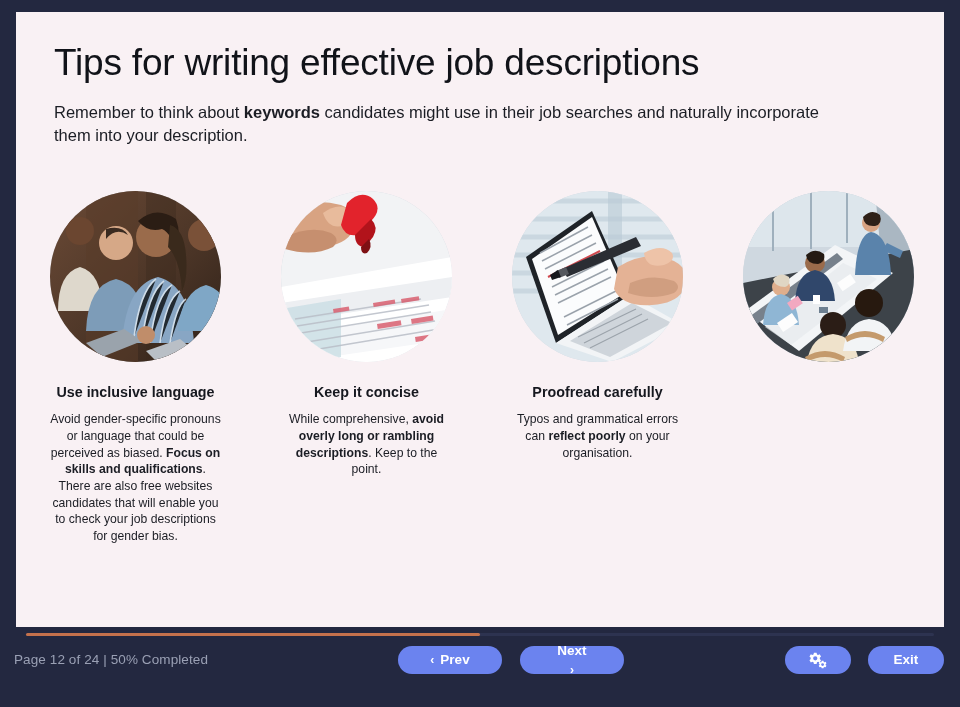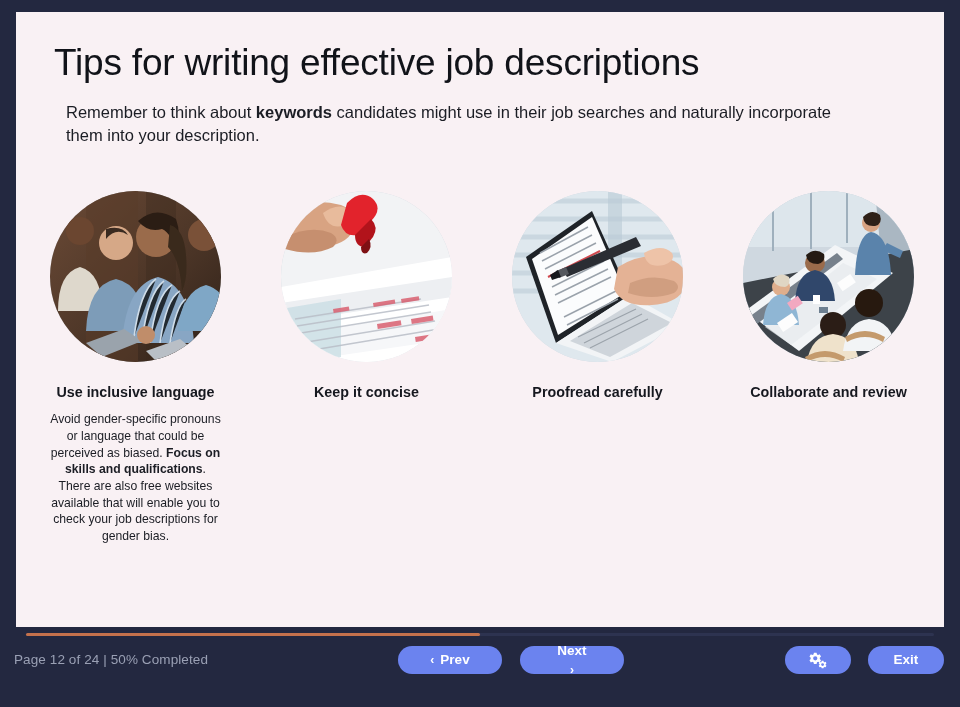--- a/index.html
+++ b/index.html
@@ -48,21 +48,21 @@
     margin: 0 0 16px 0;
     white-space: nowrap;
   }
 
   .slide-subtitle {
     font-size: 16.5px;
     font-weight: 400;
     color: #1b1d24;
     line-height: 1.42;
     max-width: 790px;
-    margin: 12px;
+    margin: 0;
   }
   .slide-subtitle b { font-weight: 700; }
 
   
   .cards {
     display: flex;
     justify-content: flex-start;
     gap: 60px;
     padding: 0 34px;
     margin-top: 44px;
@@ -239,21 +239,21 @@
 
             <circle cx="154" cy="44" r="16" fill="#7a5138"></circle>
             <path d="M128 140 q4-40 28-46 q24 6 26 46 z" fill="#7fa7c6"></path>
 
             <path d="M36 152 l38-14 l18 12 l-40 16 z" fill="#9aa3ac"></path>
             <path d="M96 160 l34-12 l10 8 l-34 14 z" fill="#b9bfc6"></path>
             <circle cx="96" cy="144" r="9" fill="#c08d6a"></circle>
           </svg>
         </div>
         <div class="card-heading">Use inclusive language</div>
-        <div class="card-body"><span>Avoid gender-specific pronouns or language that could be perceived as biased. </span><b>Focus on skills and qualifications</b><span>. There are also free websites available that will enable you to check your job descriptions for gender bias.</span></div>
+        <div class="card-body"><span>Avoid gender-specific pronouns or language that could be perceived as biased. </span><b>Focus on skills and qualifications</b><span>. There are also free websites candidates that will enable you to check your job descriptions for gender bias.</span></div>
       </div>
 
       <div class="card">
         <div class="card-figure">
           <svg viewBox="0 0 171 171" preserveAspectRatio="xMidYMid slice" aria-hidden="true">
             <rect width="171" height="171" fill="#f2f3f5"></rect>
             <path d="M0 96 l171-30 v105 H0 z" fill="#ffffff"></path>
             <path d="M0 112 l171-26 v20 l-171 26 z" fill="#edeff2"></path>
             <path d="M0 146 l171-28 v30 l-171 25 z" fill="#f6f7f9"></path>
             <path d="M0 118 l60 -10 l0 58 l-60 14 z" fill="#c9dde4" opacity="0.8"></path>
@@ -276,20 +276,21 @@
             <path d="M-6 26 q30-22 66-12 q16 6 14 20 q-4 18 -30 22 q-30 4 -50 -12 z" fill="#d8a382"></path>
             <path d="M4 46 q26-12 46-4 q10 6 2 14 q-20 10 -48 2 z" fill="#c68f6f"></path>
             <path d="M42 22 q16-12 28-2 q6 8 -6 14 q-16 6 -22 -12 z" fill="#e8bb9c"></path>
 
             <path d="M66 12 q14-14 26-4 q10 10 -2 22 l-14 14 q-12 2 -16 -10 z" fill="#e2232c"></path>
             <path d="M74 44 l16-16 q8 8 2 18 l-8 10 q-10 0 -10 -12 z" fill="#b2131b"></path>
             <path d="M80 56 l8-8 q4 8 -2 14 q-6 2 -6 -6 z" fill="#7e1014"></path>
           </svg>
         </div>
         <div class="card-heading">Keep it concise</div>
+        <div class="card-body"><span>While comprehensive, </span><b>avoid overly long or rambling descriptions</b><span>. Keep to the point.</span></div>
       </div>
 
       <div class="card">
         <div class="card-figure">
           <svg viewBox="0 0 171 171" preserveAspectRatio="xMidYMid slice" aria-hidden="true">
             <rect width="171" height="171" fill="#dfe8ee"></rect>
             <g stroke="#cad7e0" stroke-width="5">
               <path d="M0 10 H171"></path>
                 <path d="M0 28 H171"></path>
                 <path d="M0 46 H171"></path>
@@ -323,20 +324,21 @@
 
             <path d="M106 76 q28-18 56-6 q16 8 12 24 q-6 18 -34 20 q-30 2 -38 -16 z" fill="#e4b295"></path>
             <path d="M118 92 q22-10 44-2 q8 6 0 12 q-22 8 -46 0 z" fill="#d09e80"></path>
             <path d="M132 62 q18-10 28 0 q4 8 -8 12 q-18 4 -20 -12 z" fill="#eec3a8"></path>
             <path d="M50 78 L124 46 l5 9 L55 86 z" fill="#2a2d33"></path>
             <path d="M44 80 l10-4 l3 7 l-10 4 z" fill="#55585e"></path>
             <path d="M38 84 l8-5 l3 7 l-9 3 z" fill="#16181c"></path>
           </svg>
         </div>
         <div class="card-heading">Proofread carefully</div>
+        <div class="card-body"><span>Typos and grammatical errors can </span><b>reflect poorly</b><span> on your organisation.</span></div>
       </div>
 
       <div class="card">
         <div class="card-figure">
           <svg viewBox="0 0 171 171" preserveAspectRatio="xMidYMid slice" aria-hidden="true">
             <rect width="171" height="171" fill="#cfd8e0"></rect>
             <rect x="0" y="0" width="171" height="56" fill="#dde6ec"></rect>
             <g stroke="#9fb0bd" stroke-width="2">
               <path d="M30 0 V60"></path>
                 <path d="M68 0 V58"></path>
@@ -372,21 +374,20 @@
             <path d="M62 166 q20-12 40 0 l-2 5 q-18-10 -36 0 z" fill="#c49a6c"></path>
             <path d="M102 146 q20-12 40 0 l-2 5 q-18-10 -36 0 z" fill="#c49a6c"></path>
 
             <rect x="34" y="132" width="18" height="11" fill="#fdfdfd" transform="rotate(-34 34 132)"></rect>
             <rect x="94" y="92" width="16" height="10" fill="#fdfdfd" transform="rotate(-34 94 92)"></rect>
             <rect x="44" y="112" width="13" height="9" fill="#f2a8c0" transform="rotate(-34 44 112)"></rect>
             <rect x="70" y="104" width="7" height="9" fill="#ffffff"></rect>
             <rect x="76" y="116" width="9" height="6" fill="#6d7f90"></rect>
           </svg>
         </div>
-        <div class="card-heading">Collaborate and review</div>
       </div>
 
     </div>
   </div>
 
   <div class="progress-track">
     <div class="progress-fill" style="width: 50%;"></div>
   </div>
 
   <div class="bottombar">

